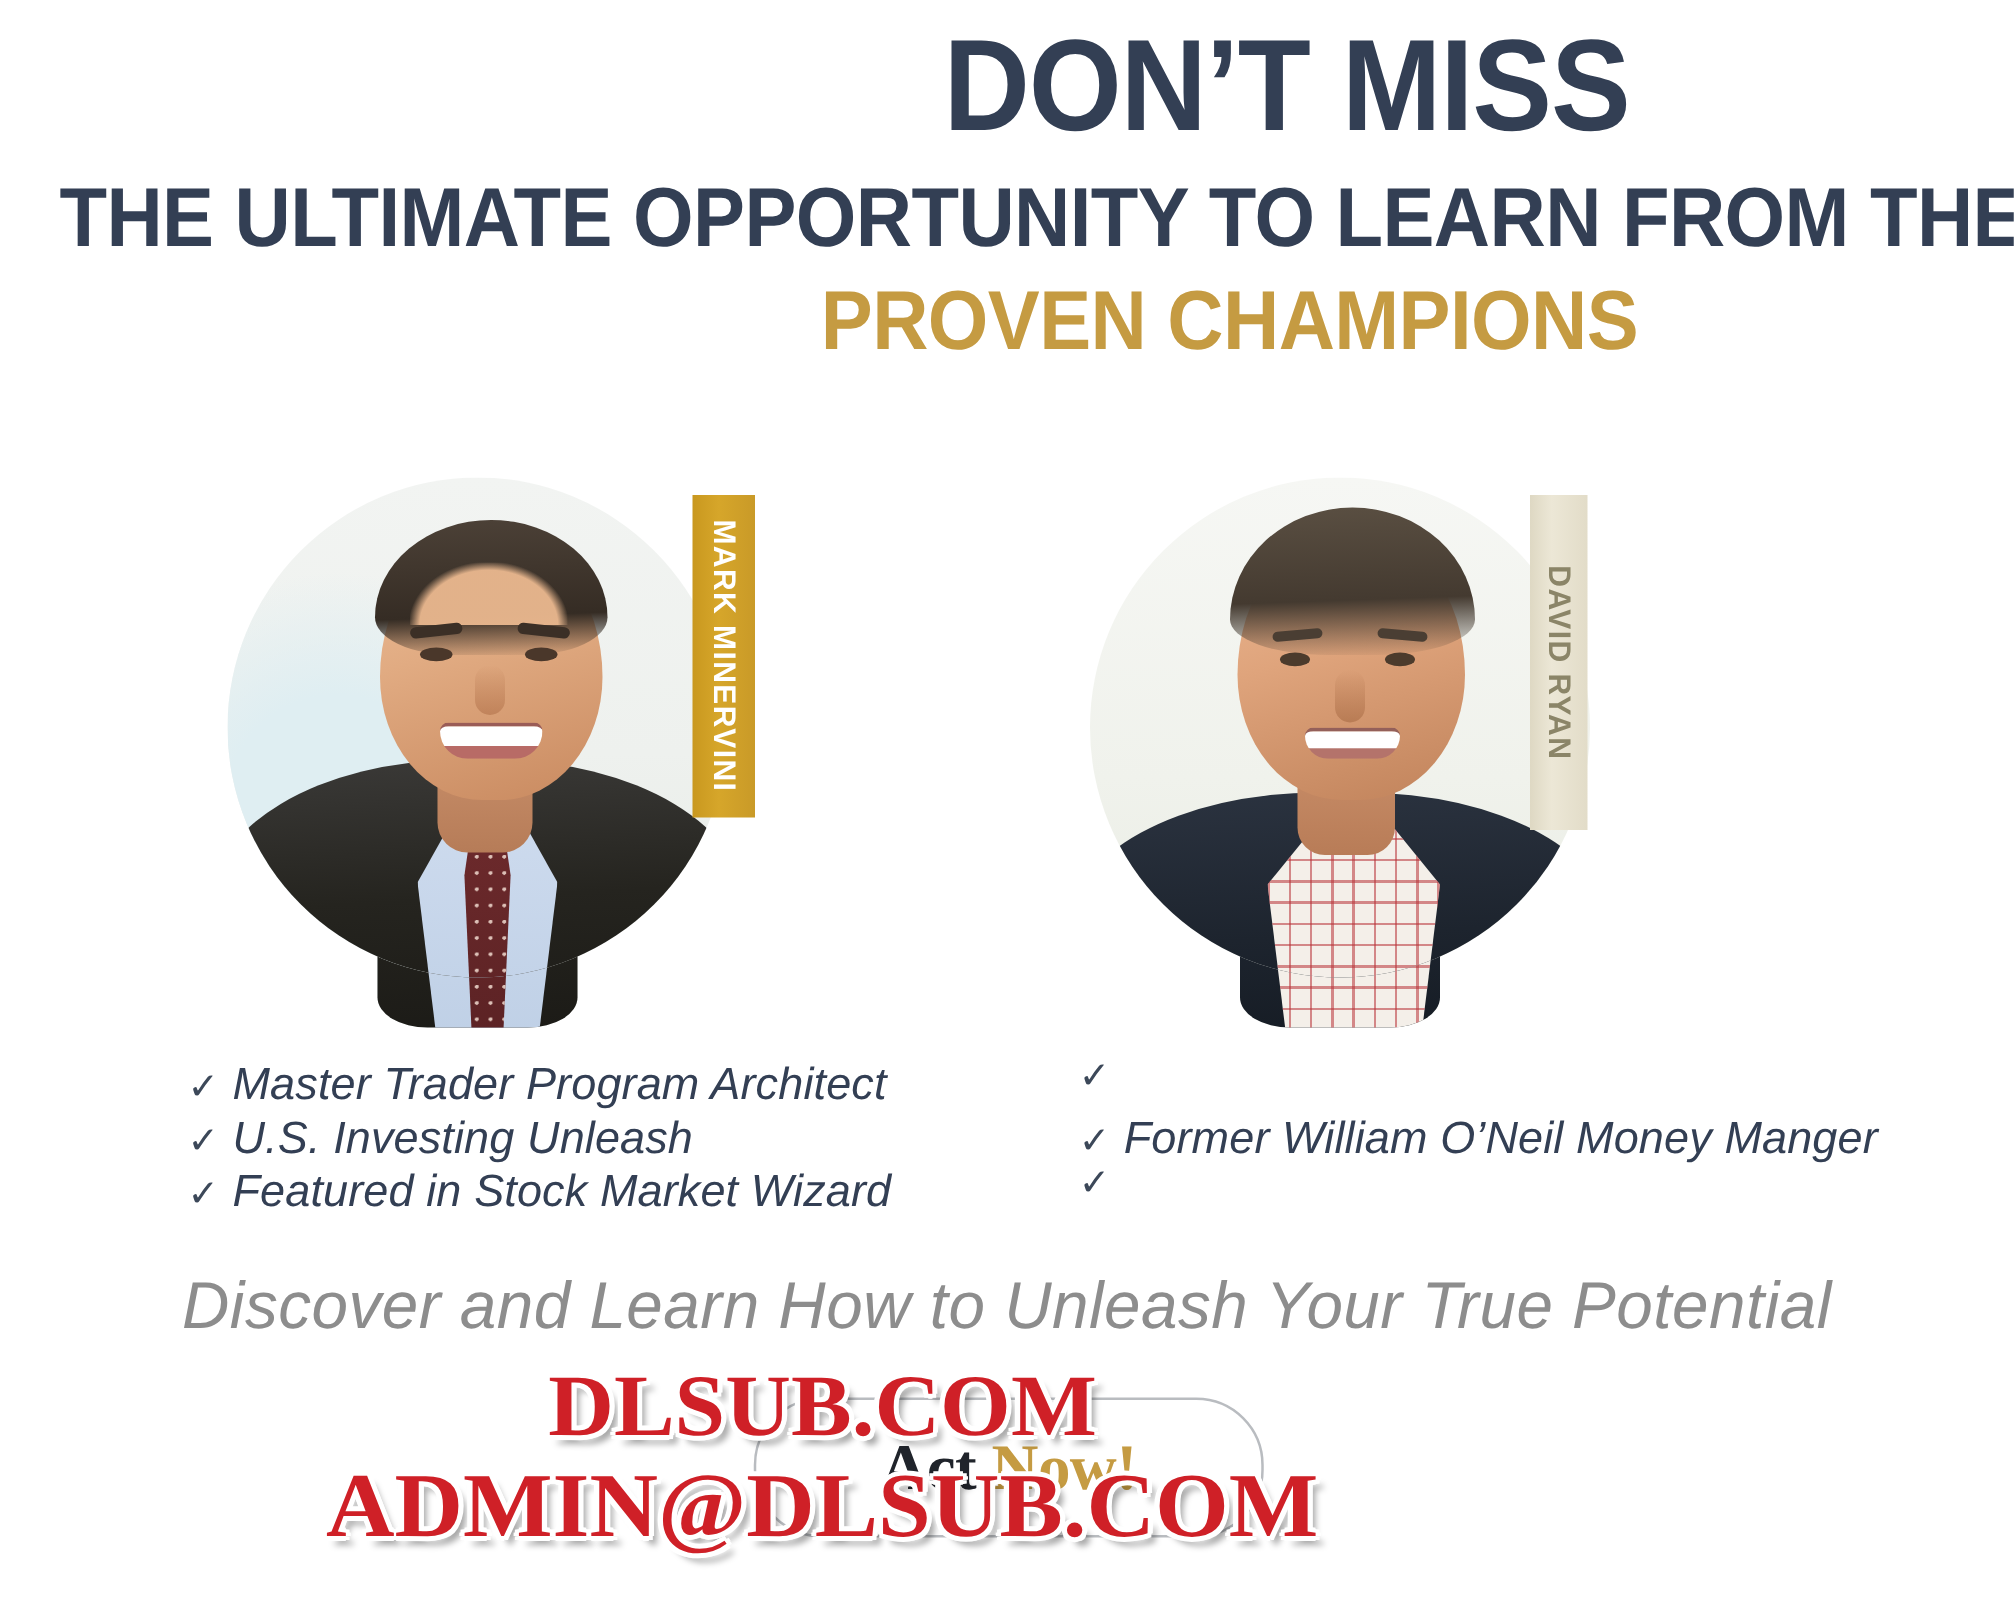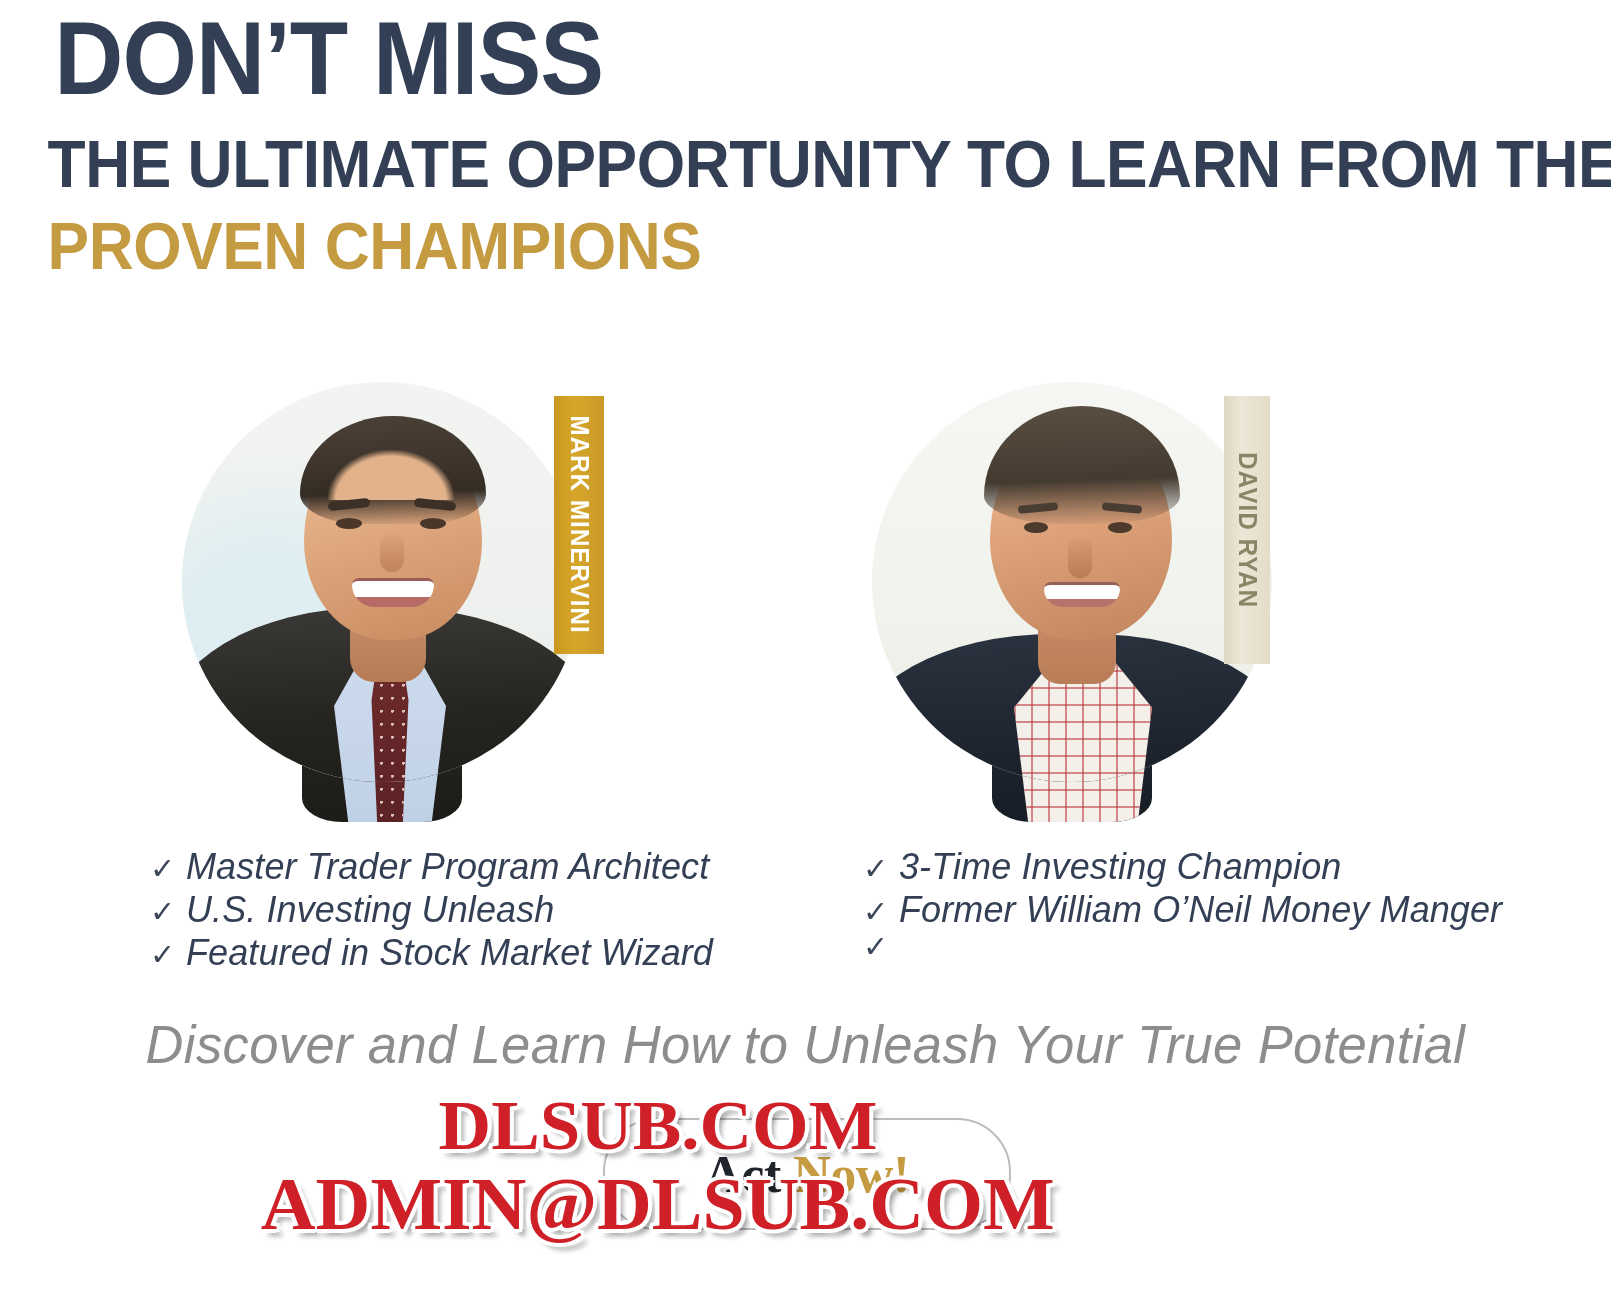--- a/index.html
+++ b/index.html
@@ -17,22 +17,22 @@
     color: #333f54;
     -webkit-font-smoothing: antialiased;
   }
 
   
   .headline-block {
     position: absolute;
     top: 0;
     left: 0;
     width: 1358px;
-    text-align: left;
-    padding-top: 5px;
+    text-align: right;
+    padding-top: 16px;
   }
   .hl-line1 {
     font-family: "Liberation Sans", sans-serif;
     font-weight: 700;
     font-size: 104px;
     line-height: 1.02;
     letter-spacing: -1px;
     color: #333f54;
     transform: scaleX(0.92);
     transform-origin: center center;
@@ -515,21 +515,20 @@
   </div>
   <div class="bullet-row">
     <span class="check">✓</span>
     <span class="bullet-text">Featured in Stock Market Wizard</span>
   </div>
 </div>
 
 <div class="bullets right">
   <div class="bullet-row">
     <span class="check">✓</span>
-    <span class="bullet-text">3-Time Investing Champion</span>
   </div>
   <div class="bullet-row">
     <span class="check">✓</span>
     <span class="bullet-text">Former William O’Neil Money Manger</span>
   </div>
   <div class="bullet-row">
     <span class="check">✓</span>
   </div>
 </div>
 

